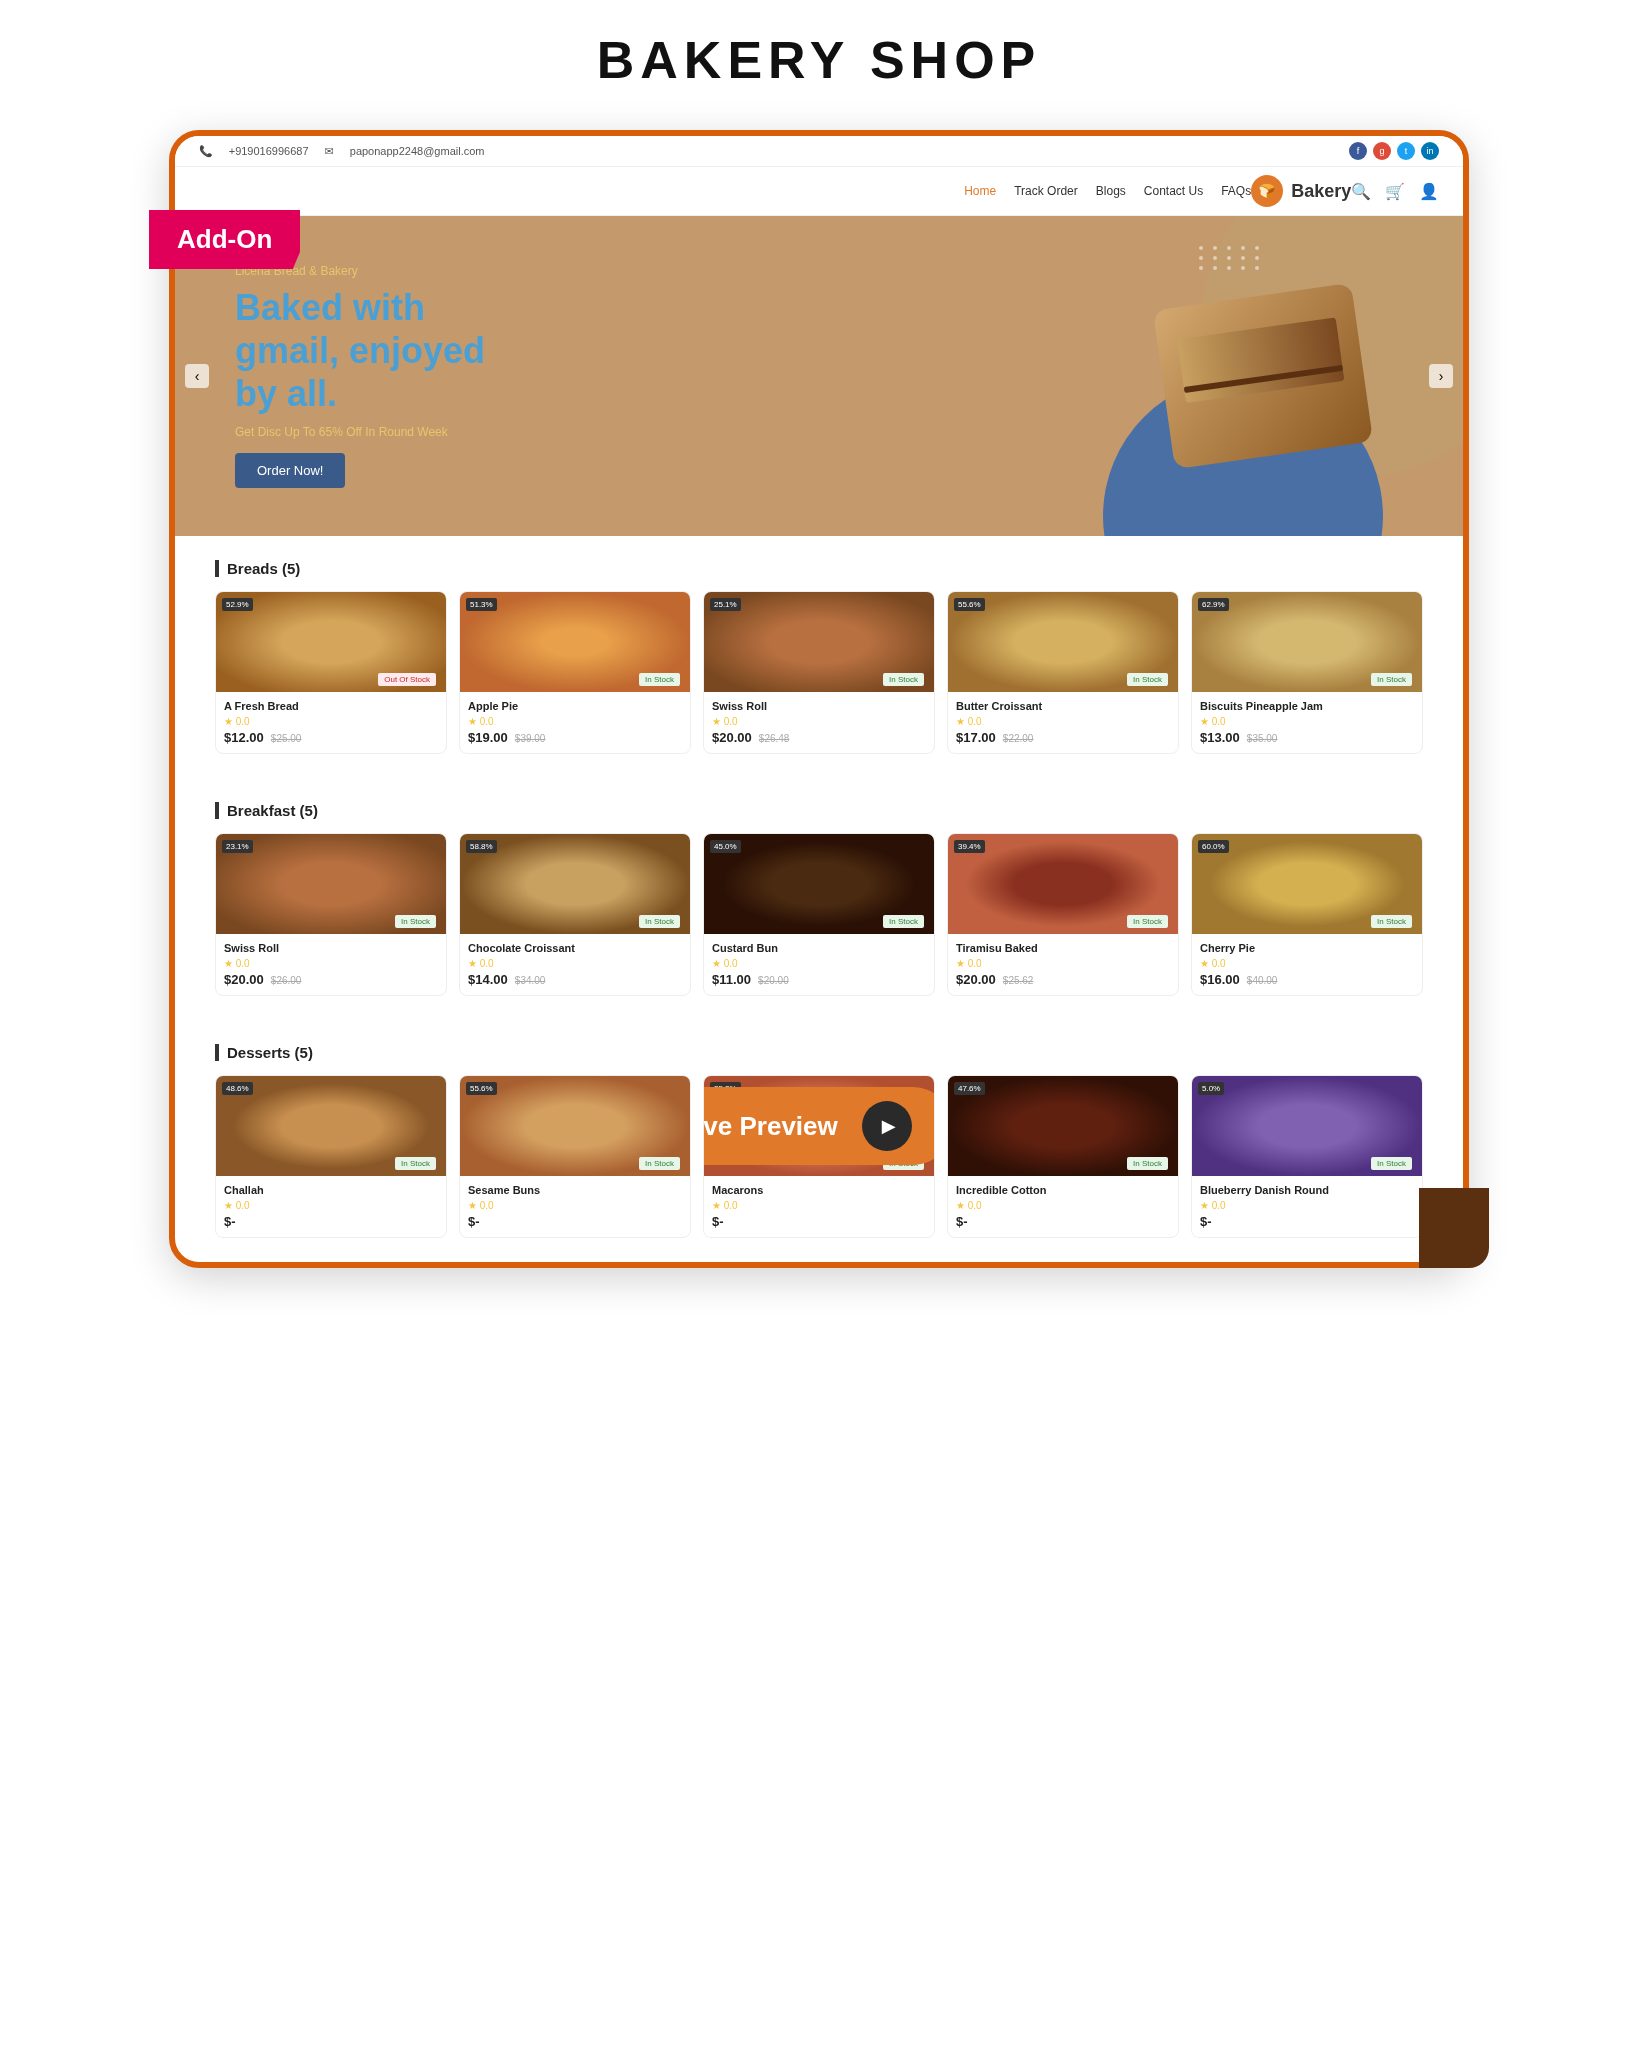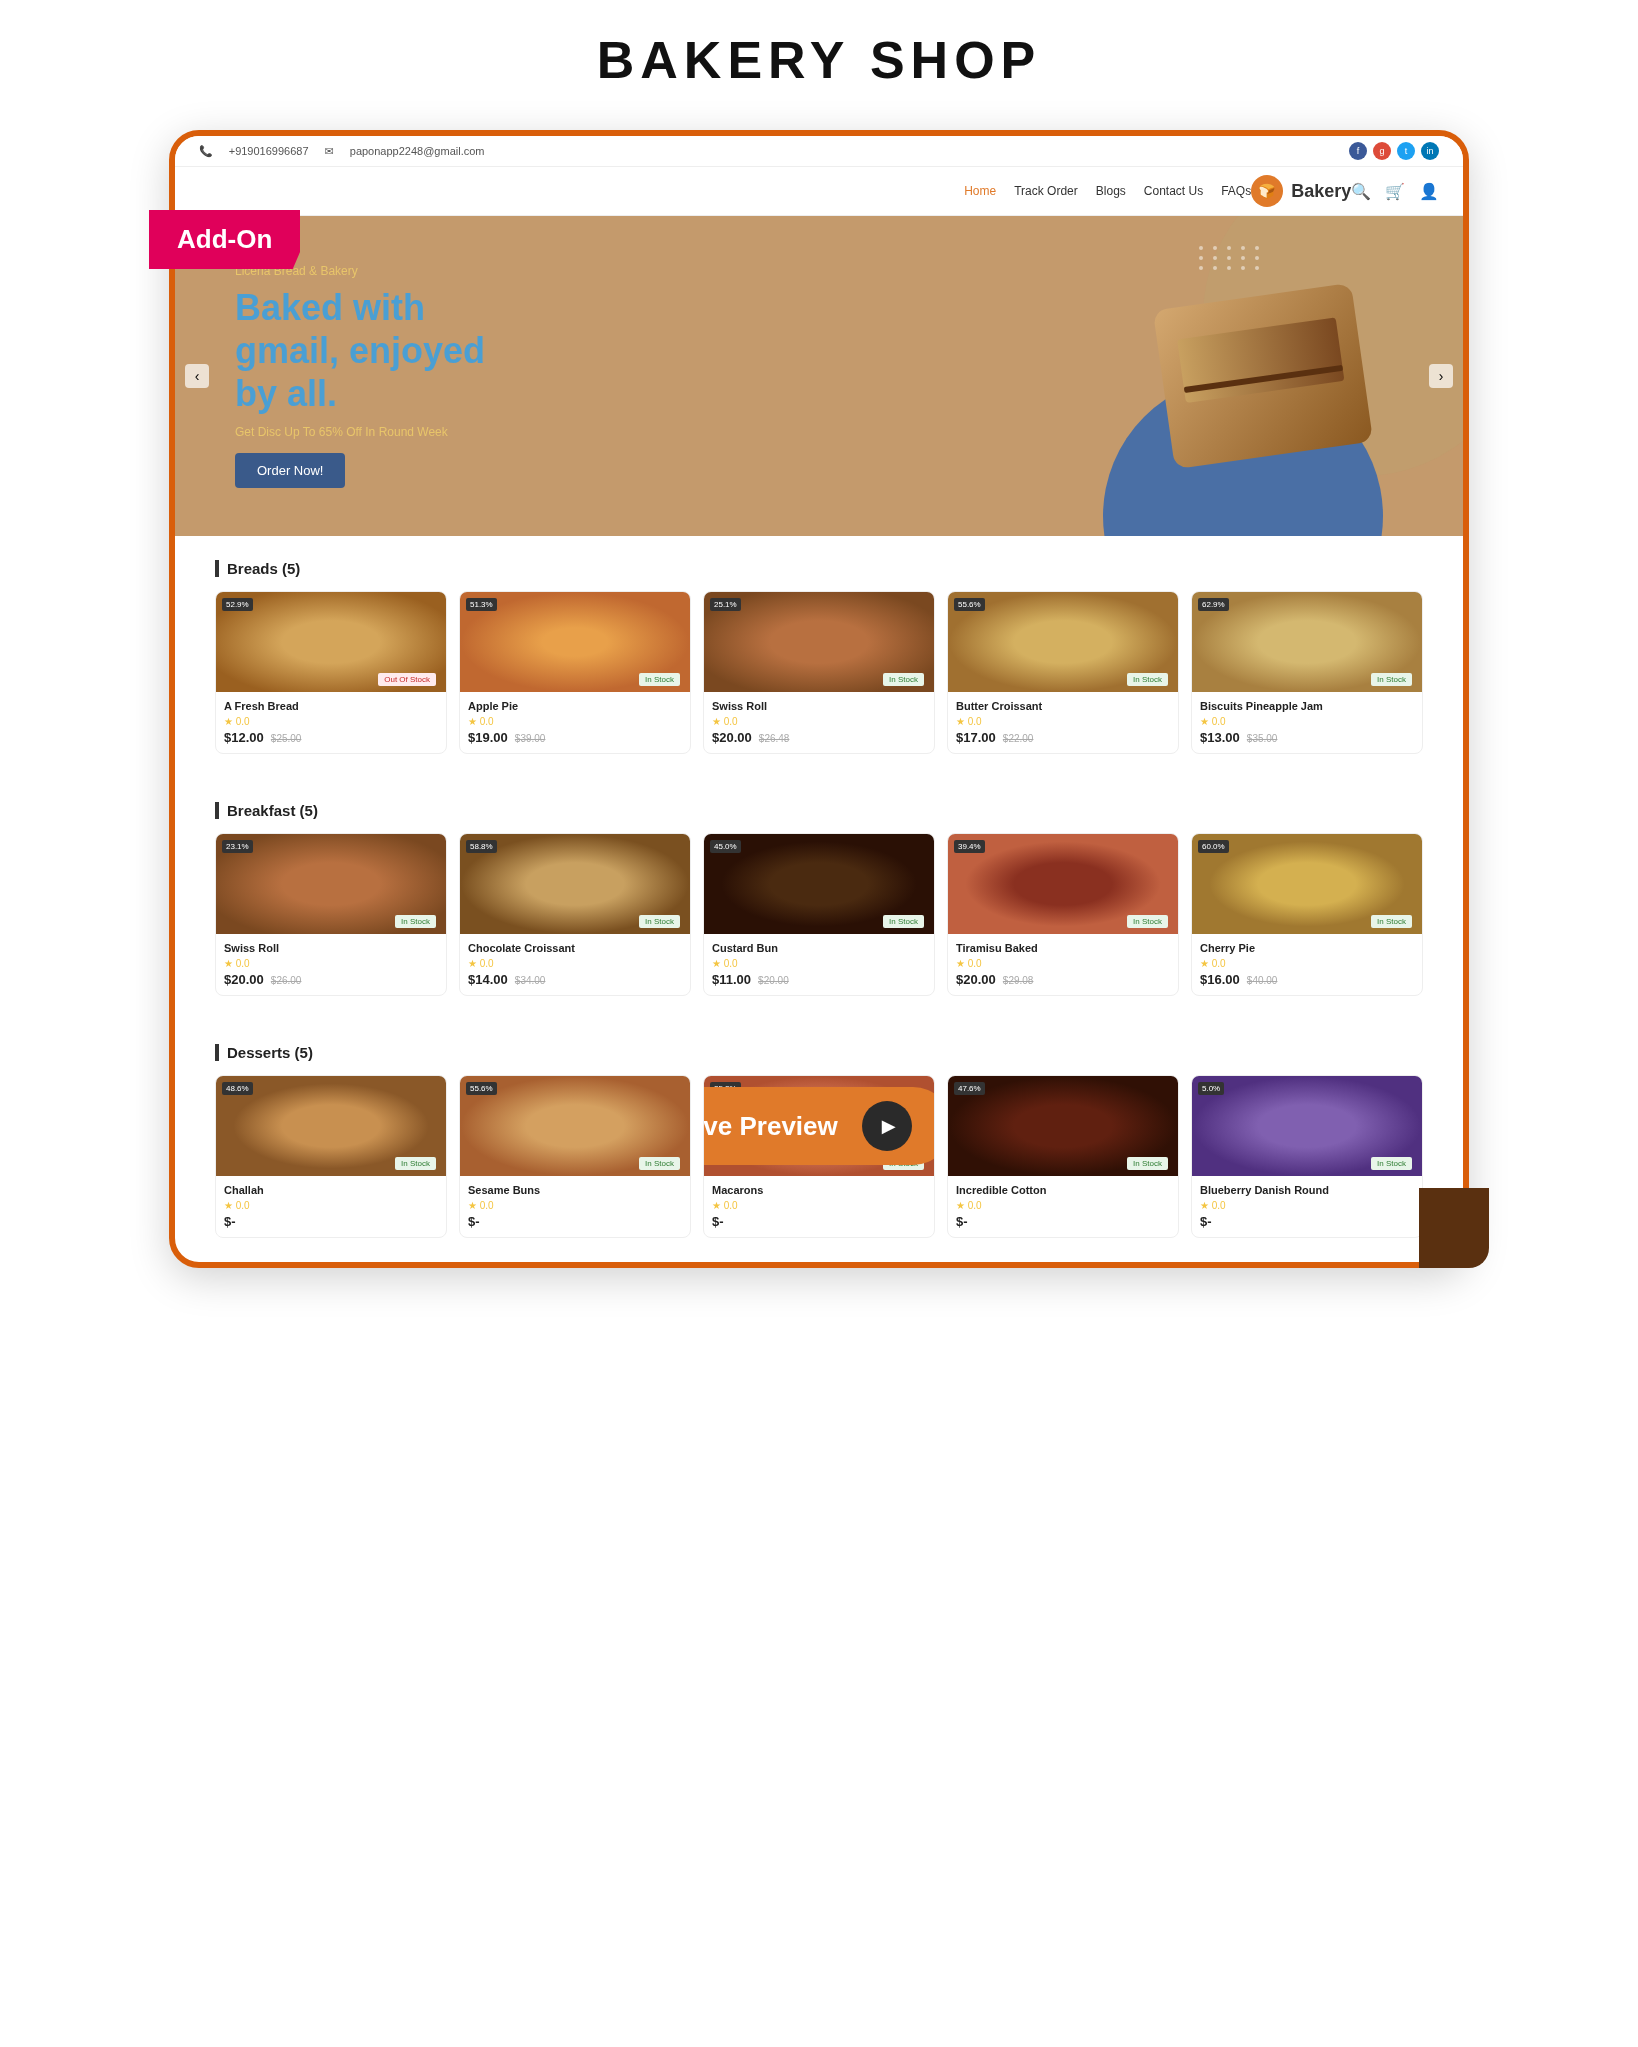--- a/index.html
+++ b/index.html
@@ -497,21 +497,21 @@
           In Stock
         </span>
       </div>
 
       </div>
       <div class="product-info">
         <div class="product-name">Tiramisu Baked</div>
         <div class="stars">★ 0.0</div>
         <div class="price-row">
           <span class="price-new">$20.00</span>
-          <span class="price-old">$29.08</span>
+          <span class="price-old">$25.62</span>
         </div>
       </div>
             </div>
             <div class="product-card">
       <div style="position:relative;">
 
       <div class="product-card-img food-cherry-pie">
         <span class="badge">60.0%</span>
         <span class="stock-badge in-stock">
           In Stock

